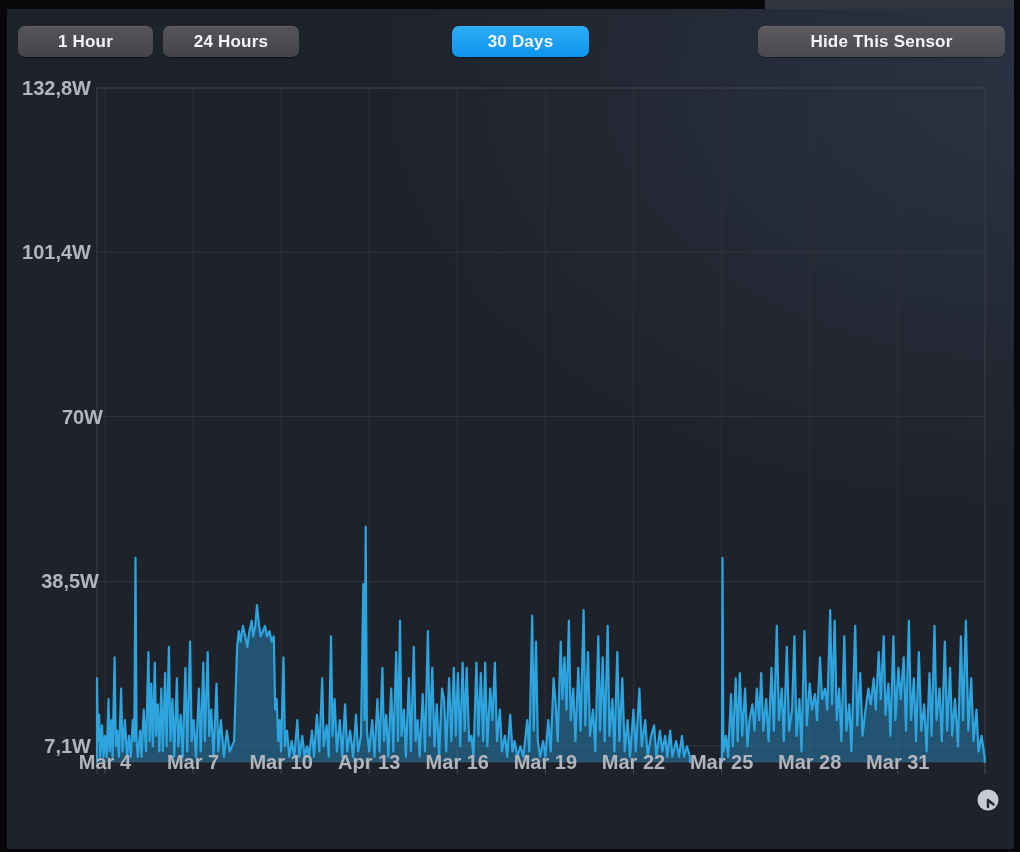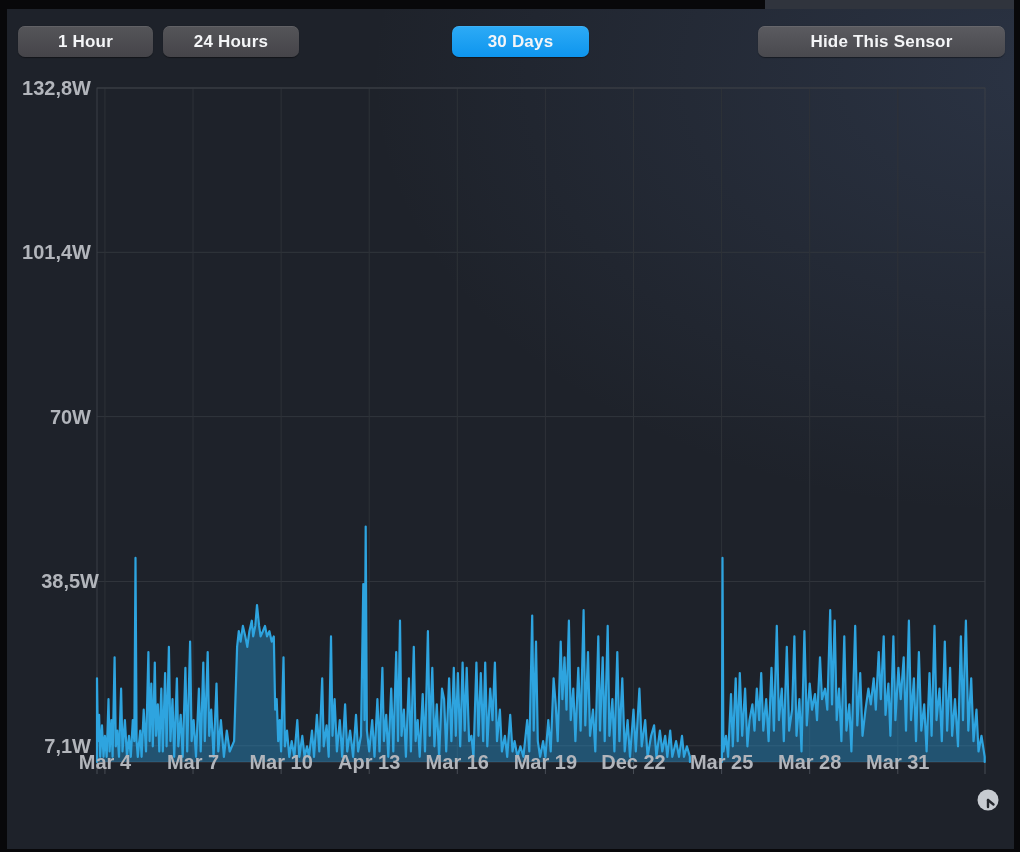--- a/index.html
+++ b/index.html
@@ -78,30 +78,30 @@
         <path d="M 714.9 753 L 714.9 747.8 L 715.5 548.9 L 716.4 742.5 L 719.0 726.8 L 721.1 747.8 L 724.0 685.0 L 725.8 737.3 L 728.7 669.3 L 730.7 732.1 L 732.8 664.0 L 735.2 726.8 L 738.1 679.7 L 740.4 737.3 L 742.5 711.1 L 745.4 695.4 L 747.5 721.6 L 749.8 679.7 L 752.2 711.1 L 754.2 664.0 L 756.3 721.6 L 759.2 690.2 L 761.6 732.1 L 764.5 658.8 L 766.9 721.6 L 769.8 616.9 L 771.9 711.1 L 774.8 679.7 L 776.8 732.1 L 779.8 637.9 L 782.1 721.6 L 785.1 700.7 L 787.4 627.4 L 789.5 726.8 L 792.4 690.2 L 794.5 742.5 L 797.4 622.2 L 799.8 716.4 L 802.7 674.5 L 805.0 700.7 L 808.0 685.0 L 810.0 711.1 L 813.0 648.3 L 815.0 690.2 L 818.0 679.7 L 820.3 700.7 L 823.2 601.2 L 825.0 695.4 L 827.7 611.7 L 829.7 711.1 L 832.1 679.7 L 834.4 732.1 L 837.3 627.4 L 839.4 721.6 L 842.3 695.4 L 844.4 742.5 L 848.2 616.9 L 850.3 716.4 L 853.2 664.0 L 855.5 726.8 L 858.5 700.7 L 861.4 679.7 L 863.8 695.4 L 866.7 669.3 L 868.8 700.7 L 871.7 643.1 L 873.8 690.2 L 876.7 627.4 L 878.5 705.9 L 881.4 674.5 L 883.4 726.8 L 886.4 627.4 L 888.4 711.1 L 891.4 658.8 L 893.7 690.2 L 896.7 648.3 L 899.0 721.6 L 901.9 611.7 L 904.0 711.1 L 906.9 669.3 L 909.0 732.1 L 911.9 643.1 L 914.3 721.6 L 917.2 695.4 L 919.6 742.5 L 922.5 664.0 L 924.6 726.8 L 927.5 616.9 L 929.5 711.1 L 932.5 679.7 L 934.8 732.1 L 937.8 632.6 L 940.1 721.6 L 943.1 658.8 L 945.1 726.8 L 948.0 690.2 L 951.0 737.3 L 953.9 627.4 L 956.0 711.1 L 958.9 611.7 L 961.3 721.6 L 964.2 669.3 L 966.5 732.1 L 969.5 700.7 L 971.5 742.5 L 974.5 726.8 L 977.7 747.8 L 977.7 753 Z" fill="rgba(41,152,213,0.42)" stroke="none"></path>
         <path d="M 714.9 753 L 714.9 747.8 L 715.5 548.9 L 716.4 742.5 L 719.0 726.8 L 721.1 747.8 L 724.0 685.0 L 725.8 737.3 L 728.7 669.3 L 730.7 732.1 L 732.8 664.0 L 735.2 726.8 L 738.1 679.7 L 740.4 737.3 L 742.5 711.1 L 745.4 695.4 L 747.5 721.6 L 749.8 679.7 L 752.2 711.1 L 754.2 664.0 L 756.3 721.6 L 759.2 690.2 L 761.6 732.1 L 764.5 658.8 L 766.9 721.6 L 769.8 616.9 L 771.9 711.1 L 774.8 679.7 L 776.8 732.1 L 779.8 637.9 L 782.1 721.6 L 785.1 700.7 L 787.4 627.4 L 789.5 726.8 L 792.4 690.2 L 794.5 742.5 L 797.4 622.2 L 799.8 716.4 L 802.7 674.5 L 805.0 700.7 L 808.0 685.0 L 810.0 711.1 L 813.0 648.3 L 815.0 690.2 L 818.0 679.7 L 820.3 700.7 L 823.2 601.2 L 825.0 695.4 L 827.7 611.7 L 829.7 711.1 L 832.1 679.7 L 834.4 732.1 L 837.3 627.4 L 839.4 721.6 L 842.3 695.4 L 844.4 742.5 L 848.2 616.9 L 850.3 716.4 L 853.2 664.0 L 855.5 726.8 L 858.5 700.7 L 861.4 679.7 L 863.8 695.4 L 866.7 669.3 L 868.8 700.7 L 871.7 643.1 L 873.8 690.2 L 876.7 627.4 L 878.5 705.9 L 881.4 674.5 L 883.4 726.8 L 886.4 627.4 L 888.4 711.1 L 891.4 658.8 L 893.7 690.2 L 896.7 648.3 L 899.0 721.6 L 901.9 611.7 L 904.0 711.1 L 906.9 669.3 L 909.0 732.1 L 911.9 643.1 L 914.3 721.6 L 917.2 695.4 L 919.6 742.5 L 922.5 664.0 L 924.6 726.8 L 927.5 616.9 L 929.5 711.1 L 932.5 679.7 L 934.8 732.1 L 937.8 632.6 L 940.1 721.6 L 943.1 658.8 L 945.1 726.8 L 948.0 690.2 L 951.0 737.3 L 953.9 627.4 L 956.0 711.1 L 958.9 611.7 L 961.3 721.6 L 964.2 669.3 L 966.5 732.1 L 969.5 700.7 L 971.5 742.5 L 974.5 726.8 L 977.7 747.8 L 977.7 753" fill="none" stroke="#2ea4df" stroke-width="2.2" stroke-linejoin="round" stroke-linecap="round"></path>
         <g>
           <circle cx="981" cy="791" r="10.5" fill="#c7cbd1"></circle>
           <line x1="981" y1="791" x2="981" y2="798" stroke="#23262c" stroke-width="2.4" stroke-linecap="round"></line>
           <line x1="981" y1="791" x2="986.5" y2="795.5" stroke="#23262c" stroke-width="2.4" stroke-linecap="round"></line>
         </g>
       </svg>
       <div class="axis-label y-label" style="top: 70px;">132,8W</div>
       <div class="axis-label y-label" style="top: 234.314px;">101,4W</div>
-      <div class="axis-label y-label" style="top: 398.627px;">70W</div>
+      <div class="axis-label y-label" style="top: 398.627px; padding-left: 12px;">70W</div>
       <div class="axis-label y-label" style="top: 563.464px; padding-left: 8px;">38,5W</div>
       <div class="axis-label y-label" style="top: 727.778px;">7,1W</div>
       <div class="axis-label x-label" style="left: 55.9286px;">Mar 4</div>
       <div class="axis-label x-label" style="left: 144.024px;">Mar 7</div>
       <div class="axis-label x-label" style="left: 232.119px;">Mar 10</div>
       <div class="axis-label x-label" style="left: 320.214px;">Apr 13</div>
       <div class="axis-label x-label" style="left: 408.31px;">Mar 16</div>
       <div class="axis-label x-label" style="left: 496.405px;">Mar 19</div>
-      <div class="axis-label x-label" style="left: 584.5px;">Dec 22</div>
+      <div class="axis-label x-label" style="left: 584.5px;">Mar 22</div>
       <div class="axis-label x-label" style="left: 672.595px;">Mar 25</div>
       <div class="axis-label x-label" style="left: 760.69px;">Mar 28</div>
       <div class="axis-label x-label" style="left: 848.786px;">Mar 31</div>
     </div>
 
   <button class="btn range" style="left:11px;width:135px;">1 Hour</button>
   <button class="btn range" style="left:156px;width:136px;">24 Hours</button>
   <button class="btn range active" style="left:445px;width:137px;">30 Days</button>
   <button class="btn btn-hide" style="left:745px;width:247px;margin-left:6px;">Hide This Sensor</button>
 </div>

